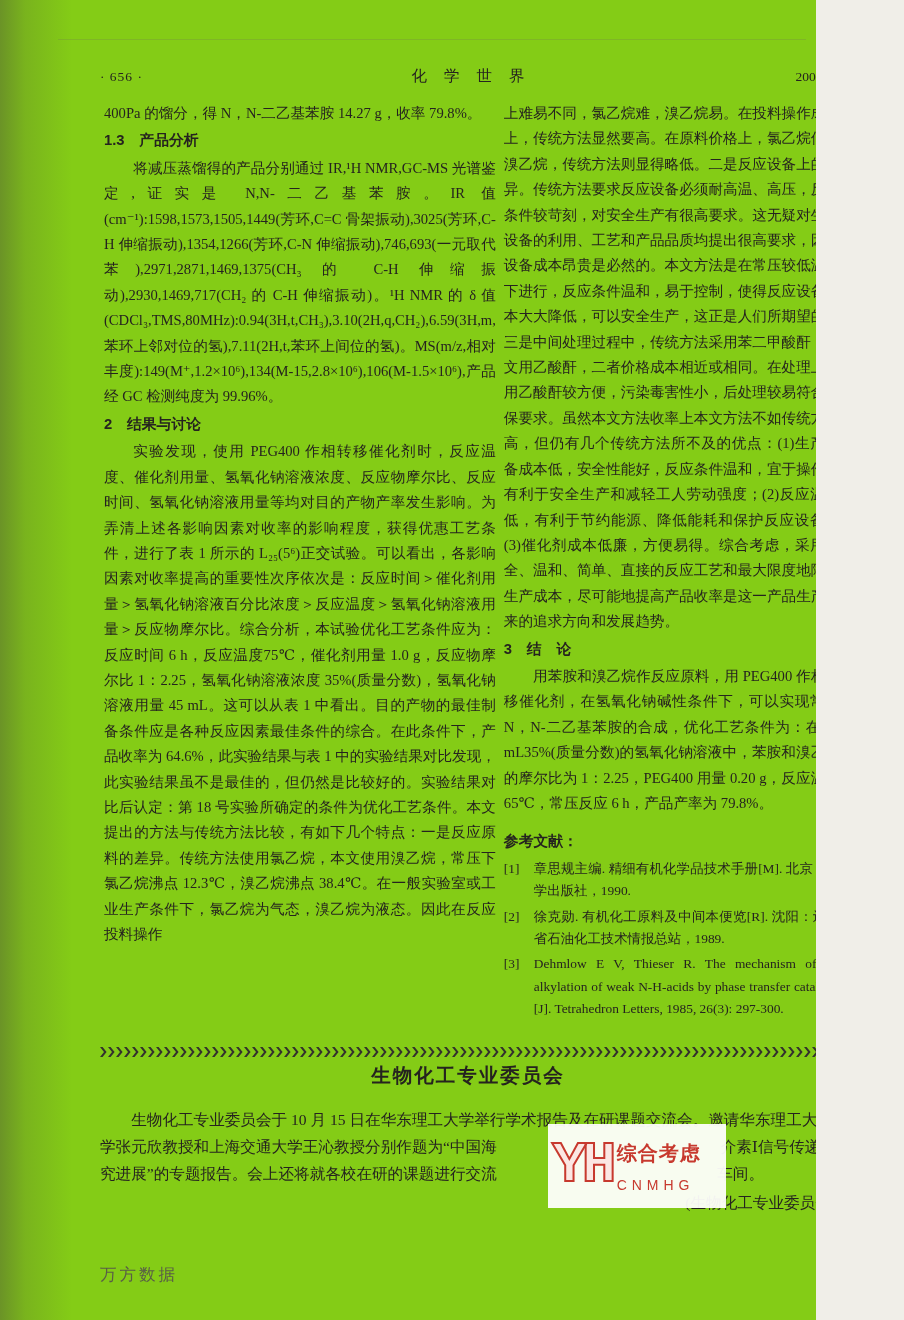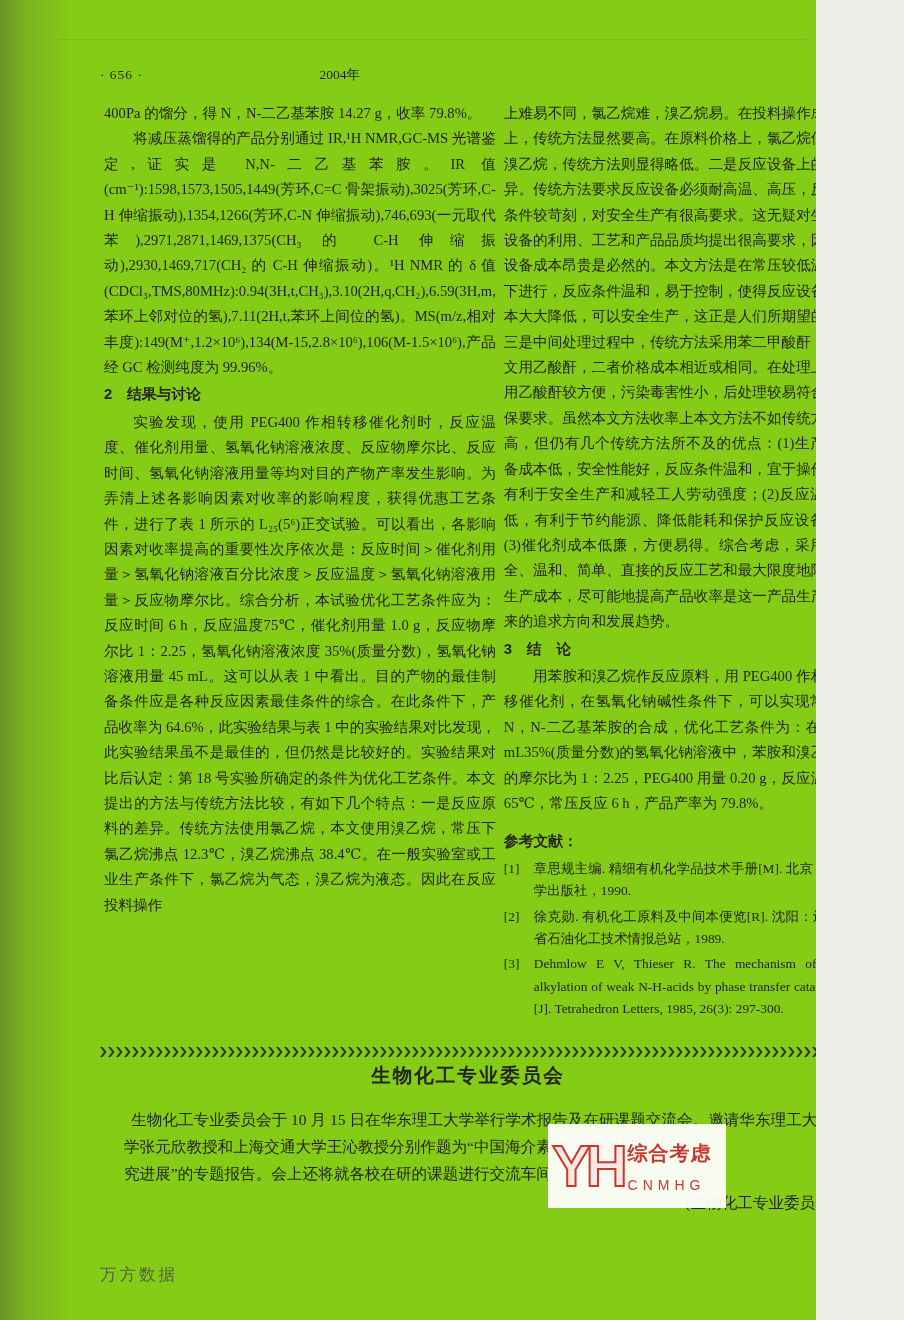--- a/index.html
+++ b/index.html
@@ -45,29 +45,29 @@
 
   
   .divider { position:absolute; left:100px; top:1047px; display:block; }
 
   
   .announcement { position:absolute; left:100px; top:1062px; width:736px;
     font-size:15.6px; line-height:27px; text-align:justify; }
   .ann-title { text-align:center; font-family:"Liberation Sans","DejaVu Sans",sans-serif;
     font-weight:bold; font-size:19.5px; letter-spacing:2px; margin-bottom:17px; }
   .indent { text-indent:2em; }
-  .split { display:flex; justify-content:flex-start; white-space:nowrap;margin-left:24px; }
+  .split { display:flex; justify-content:space-between; white-space:nowrap; }
   .line3-right { margin-right:72px; }
   .ann-sign { text-align:right; margin-top:2px; }
 
   
   .cnmhg { position:absolute; left:548px; top:1124px; width:178px; height:84px;
     display:flex; align-items:center; background:rgba(254,254,252,0.95); z-index:5;
     padding:2px 4px; }
-  .monogram { font-family:Liberation Sans, sans-serif; font-weight:bold;
+  .monogram { font-family:Liberation Mono, monospace; font-weight:bold;
     font-size:58px; line-height:78px; letter-spacing:-5px;
     color:#fbe7e3; -webkit-text-stroke:2px #c7392e; }
   .brand { display:flex; flex-direction:column; margin-left:5px; }
   .brand-cn { font-family:"Liberation Sans","DejaVu Sans",sans-serif; font-weight:bold;
     font-size:20px; color:#c7392e; letter-spacing:1px; white-space:nowrap; }
   .brand-en { font-family:"Liberation Sans","DejaVu Sans",sans-serif;
     font-size:14px; color:#c7392e; letter-spacing:5px; margin-top:10px; }
 
   
   .wanfang { position:absolute; left:100px; top:1264px;
@@ -76,26 +76,28 @@
 </style>
 </head>
 <body>
 
 <div class="page">
 
   <div class="scan-line"></div>
 
   <div class="header">
     <span class="pnum">· 656 ·</span>
+    <span class="jtitle">化学世界</span>
     <span class="year">2004年</span>
   </div>
 
   <div class="columns">
     <div class="col">
       <p class="body-p noindent">400Pa 的馏分，得 N，N-二乙基苯胺 14.27 g，收率 79.8%。</p>
+      <h3 class="sec">1.3　产品分析</h3>
       <p class="body-p">将减压蒸馏得的产品分别通过 IR,¹H NMR,GC-MS 光谱鉴定,证实是 N,N-二乙基苯胺。IR 值(cm⁻¹):1598,1573,1505,1449(芳环,C=C 骨架振动),3025(芳环,C-H 伸缩振动),1354,1266(芳环,C-N 伸缩振动),746,693(一元取代苯),2971,2871,1469,1375(CH₃ 的 C-H 伸缩振动),2930,1469,717(CH₂ 的 C-H 伸缩振动)。¹H NMR 的 δ 值(CDCl₃,TMS,80MHz):0.94(3H,t,CH₃),3.10(2H,q,CH₂),6.59(3H,m,苯环上邻对位的氢),7.11(2H,t,苯环上间位的氢)。MS(m/z,相对丰度):149(M⁺,1.2×10⁶),134(M-15,2.8×10⁶),106(M-1.5×10⁶),产品经 GC 检测纯度为 99.96%。</p>
       <h3 class="sec">2　结果与讨论</h3>
       <p class="body-p">实验发现，使用 PEG400 作相转移催化剂时，反应温度、催化剂用量、氢氧化钠溶液浓度、反应物摩尔比、反应时间、氢氧化钠溶液用量等均对目的产物产率发生影响。为弄清上述各影响因素对收率的影响程度，获得优惠工艺条件，进行了表 1 所示的 L₂₅(5⁶)正交试验。可以看出，各影响因素对收率提高的重要性次序依次是：反应时间＞催化剂用量＞氢氧化钠溶液百分比浓度＞反应温度＞氢氧化钠溶液用量＞反应物摩尔比。综合分析，本试验优化工艺条件应为：反应时间 6 h，反应温度75℃，催化剂用量 1.0 g，反应物摩尔比 1：2.25，氢氧化钠溶液浓度 35%(质量分数)，氢氧化钠溶液用量 45 mL。这可以从表 1 中看出。目的产物的最佳制备条件应是各种反应因素最佳条件的综合。在此条件下，产品收率为 64.6%，此实验结果与表 1 中的实验结果对比发现，此实验结果虽不是最佳的，但仍然是比较好的。实验结果对比后认定：第 18 号实验所确定的条件为优化工艺条件。本文提出的方法与传统方法比较，有如下几个特点：一是反应原料的差异。传统方法使用氯乙烷，本文使用溴乙烷，常压下氯乙烷沸点 12.3℃，溴乙烷沸点 38.4℃。在一般实验室或工业生产条件下，氯乙烷为气态，溴乙烷为液态。因此在反应投料操作</p>
     </div>
     <div class="col">
       <p class="body-p noindent">上难易不同，氯乙烷难，溴乙烷易。在投料操作成本上，传统方法显然要高。在原料价格上，氯乙烷低于溴乙烷，传统方法则显得略低。二是反应设备上的差异。传统方法要求反应设备必须耐高温、高压，反应条件较苛刻，对安全生产有很高要求。这无疑对生产设备的利用、工艺和产品品质均提出很高要求，因此设备成本昂贵是必然的。本文方法是在常压较低温度下进行，反应条件温和，易于控制，使得反应设备成本大大降低，可以安全生产，这正是人们所期望的。三是中间处理过程中，传统方法采用苯二甲酸酐，本文用乙酸酐，二者价格成本相近或相同。在处理上使用乙酸酐较方便，污染毒害性小，后处理较易符合环保要求。虽然本文方法收率上本文方法不如传统方法高，但仍有几个传统方法所不及的优点：(1)生产设备成本低，安全性能好，反应条件温和，宜于操作，有利于安全生产和减轻工人劳动强度；(2)反应温度低，有利于节约能源、降低能耗和保护反应设备。(3)催化剂成本低廉，方便易得。综合考虑，采用安全、温和、简单、直接的反应工艺和最大限度地降低生产成本，尽可能地提高产品收率是这一产品生产将来的追求方向和发展趋势。</p>
       <h3 class="sec">3　结　论</h3>
       <p class="body-p">用苯胺和溴乙烷作反应原料，用 PEG400 作相转移催化剂，在氢氧化钠碱性条件下，可以实现常压 N，N-二乙基苯胺的合成，优化工艺条件为：在 45 mL35%(质量分数)的氢氧化钠溶液中，苯胺和溴乙烷的摩尔比为 1：2.25，PEG400 用量 0.20 g，反应温度65℃，常压反应 6 h，产品产率为 79.8%。</p>
       <h3 class="sec refs-title">参考文献：</h3>
       <div class="refs">

